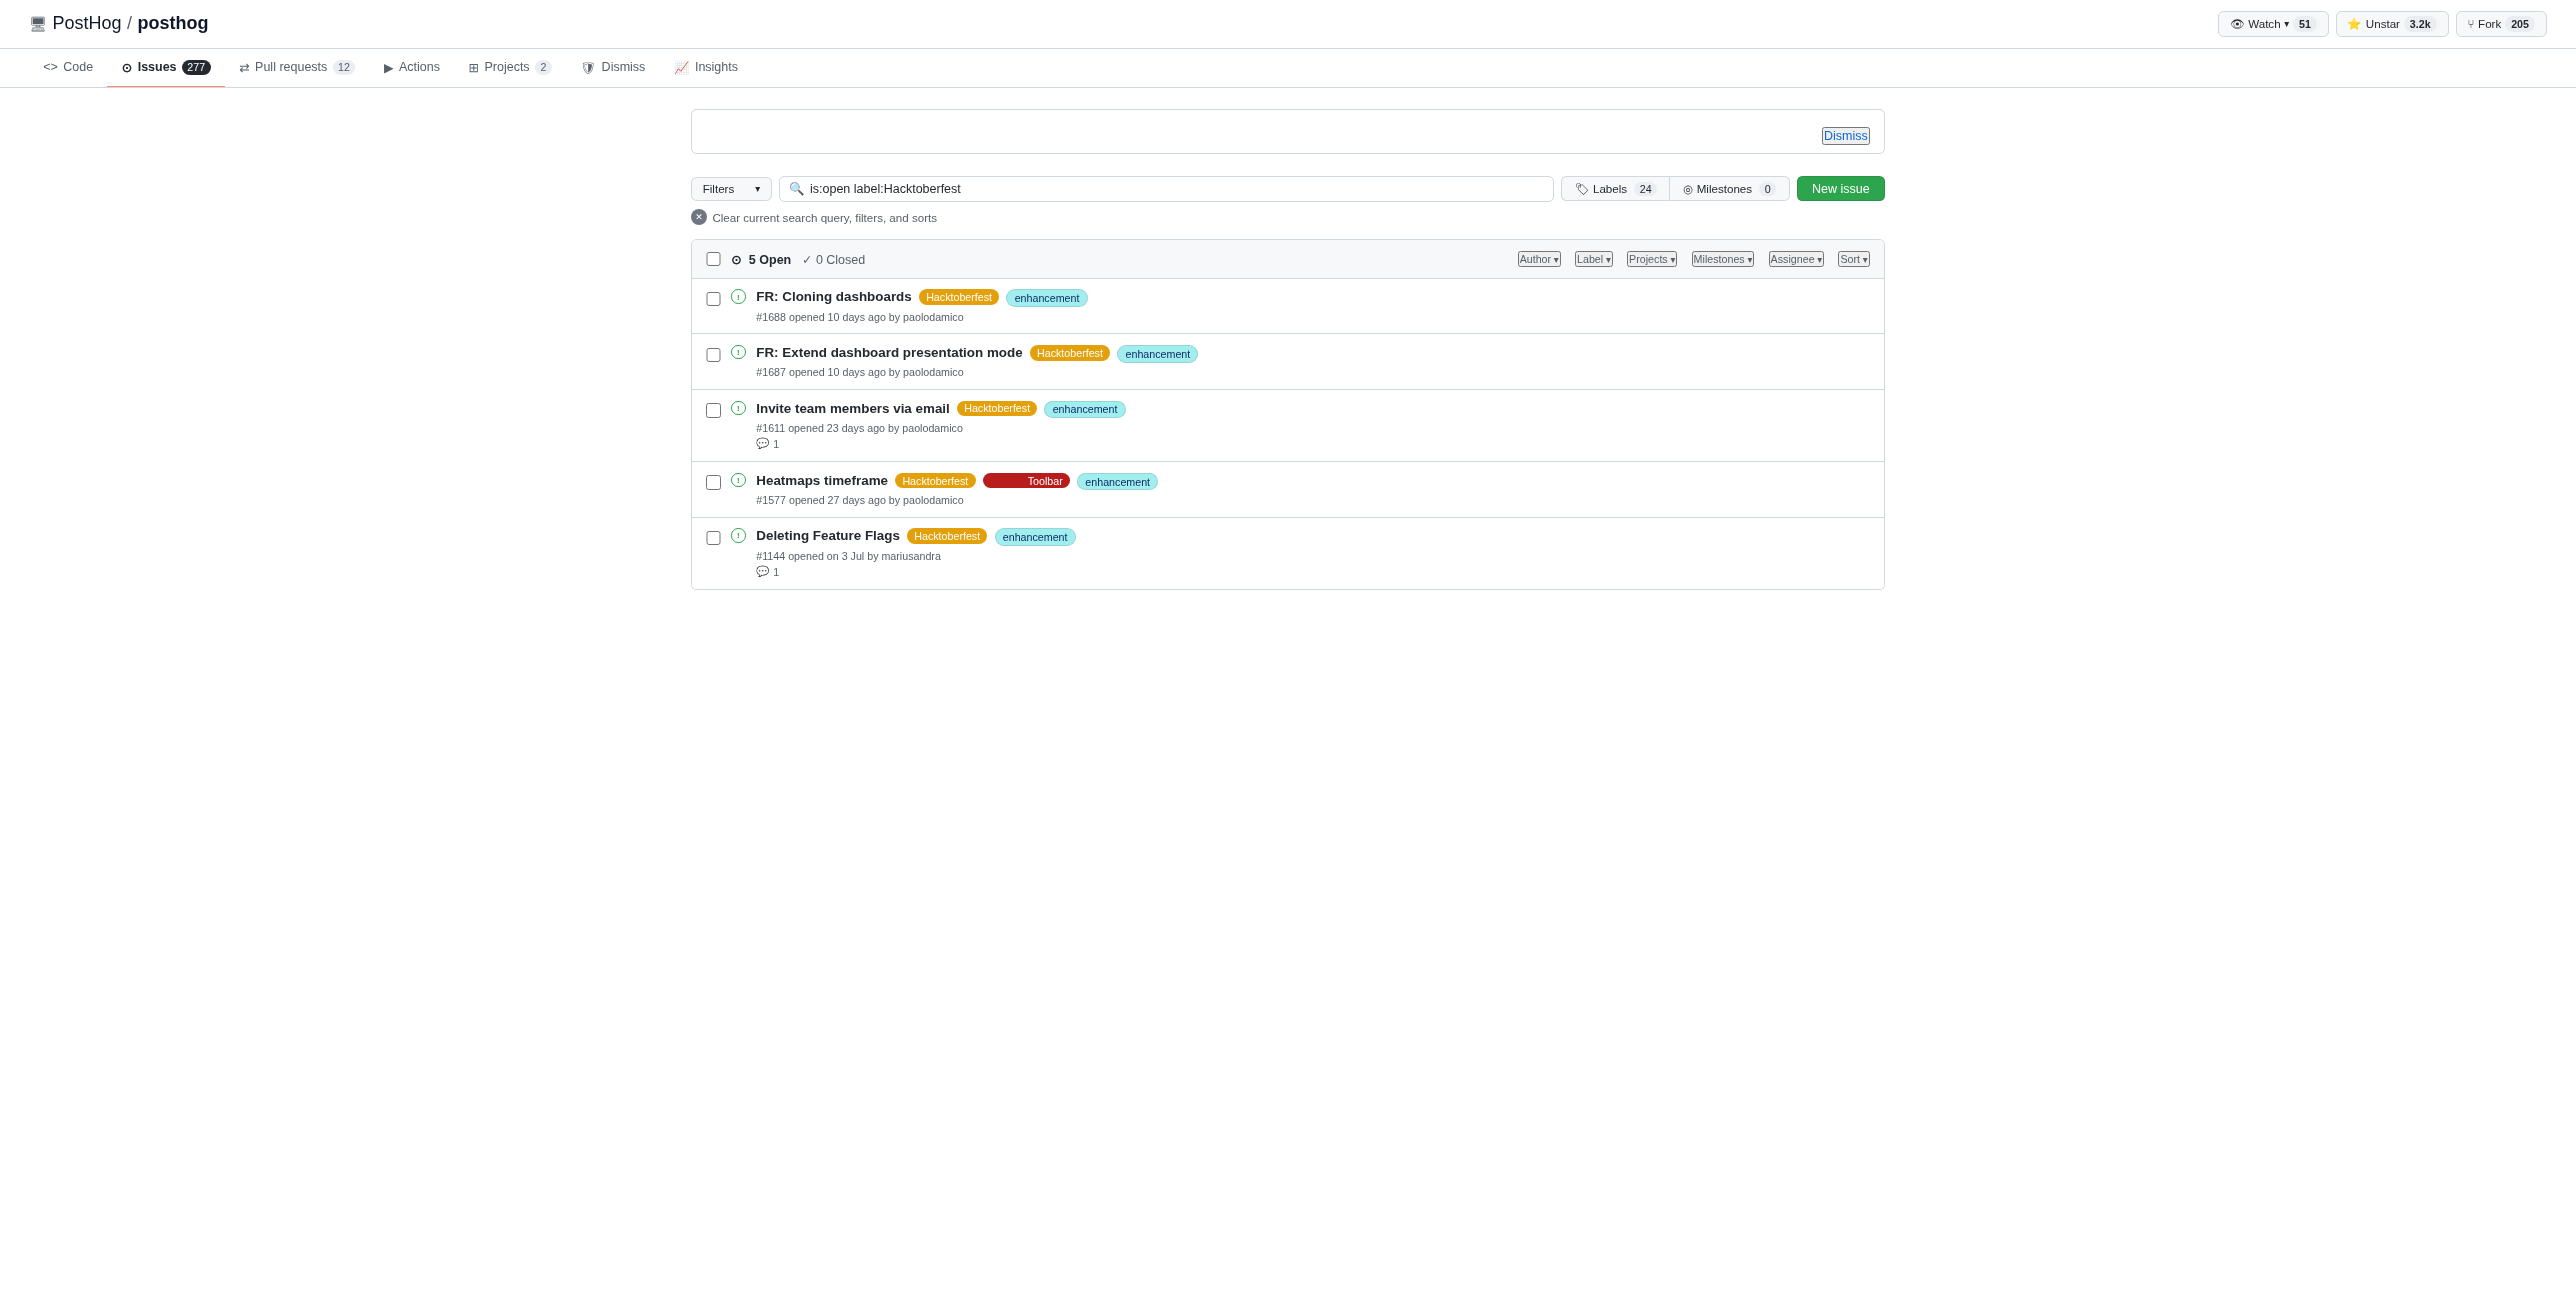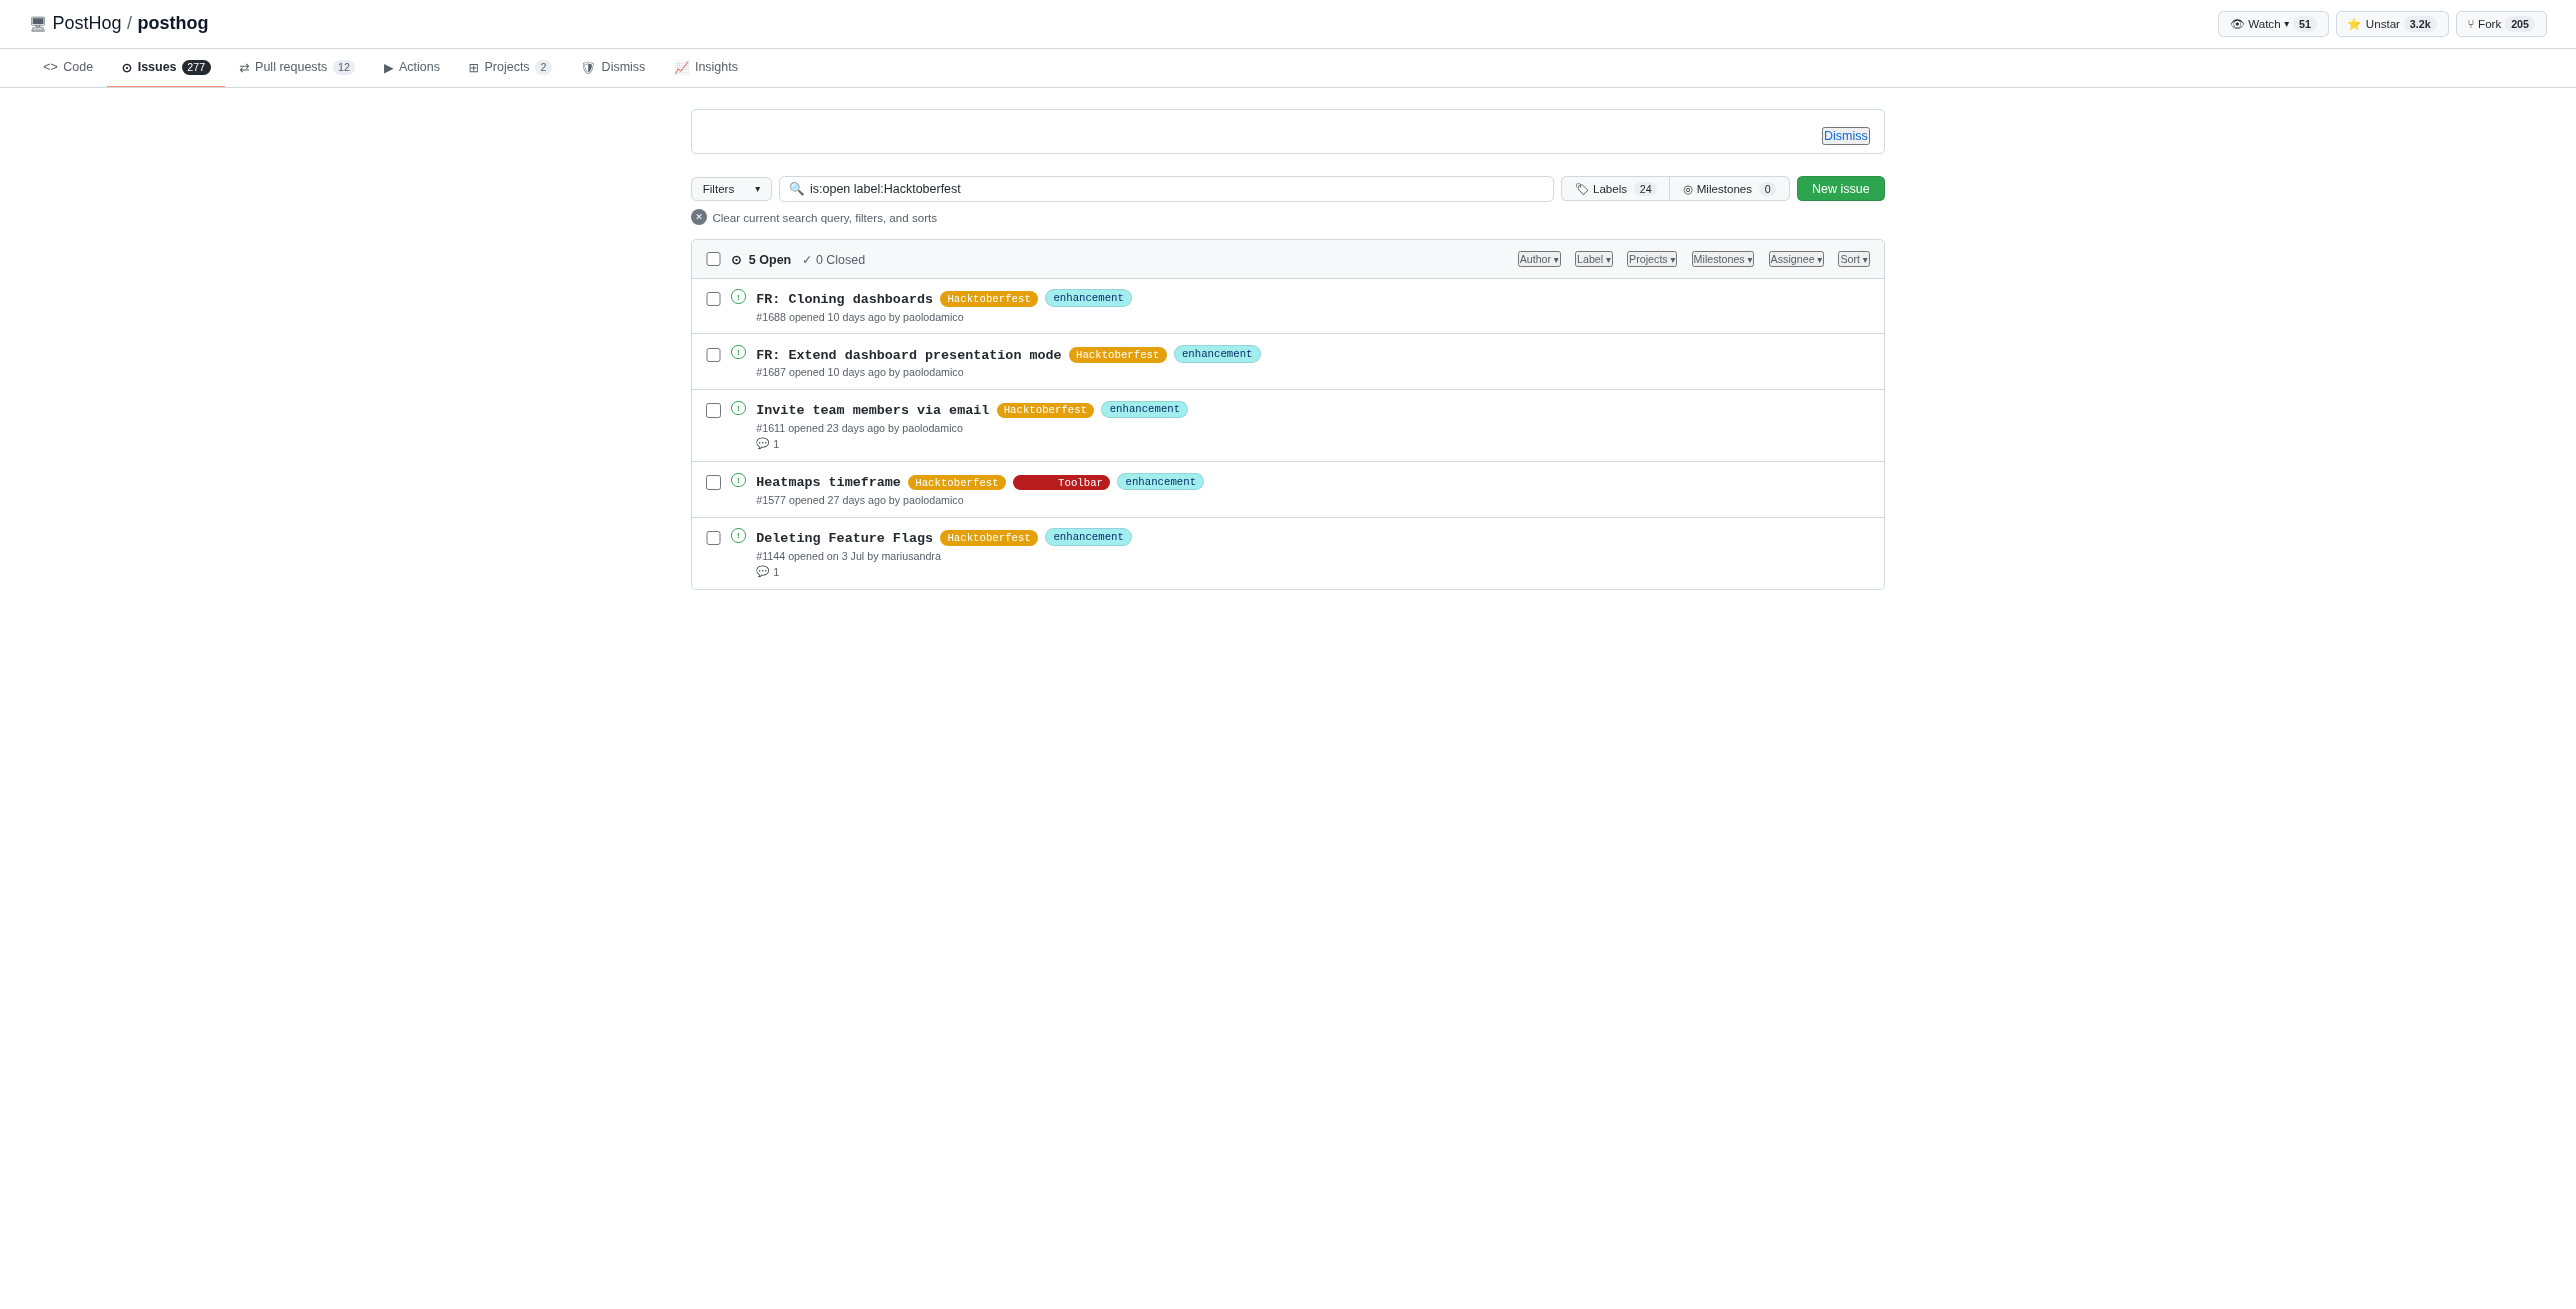--- a/index.html
+++ b/index.html
@@ -266,25 +266,24 @@
       padding: 10.7px 14.3px;
       border-bottom: 0.9px solid #d0d7de;
       gap: 10.7px;
       background: #fff;
     }
     .issue-row:last-child { border-bottom: none; }
     .issue-checkbox { margin-top: 2.7px; width: 14.3px; height: 14.3px; cursor: pointer; }
     .issue-body { flex: 1; }
     .issue-title-row {
       display: flex;
-      align-items: flex-end;
+      align-items: flex-start;
       gap: 7.2px;
       flex-wrap: wrap;
       margin-bottom: 3.6px;
-      font-family: Liberation Mono, monospace;
     }
     .issue-title {
       font-size: 13.4px;
       font-weight: 600;
       color: #24292f;
     }
     .issue-meta {
       font-size: 10.7px;
       color: #57606a;
     }

